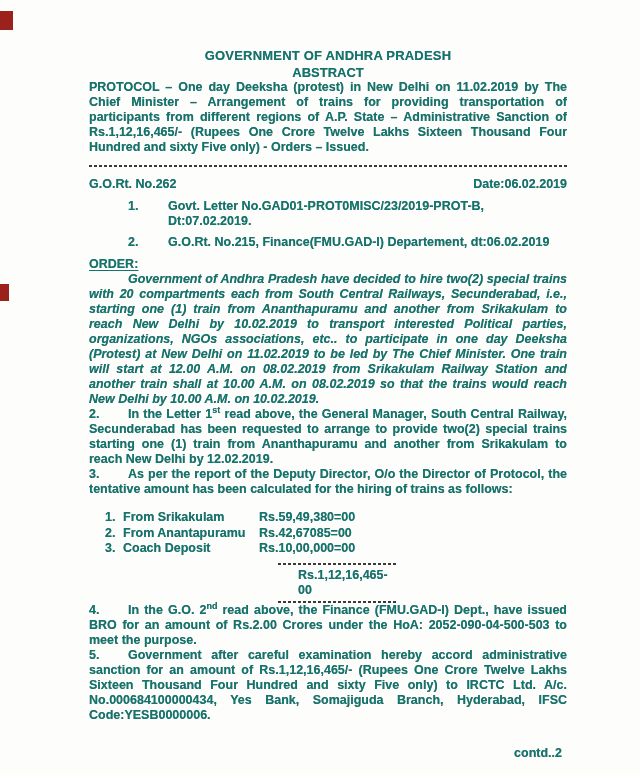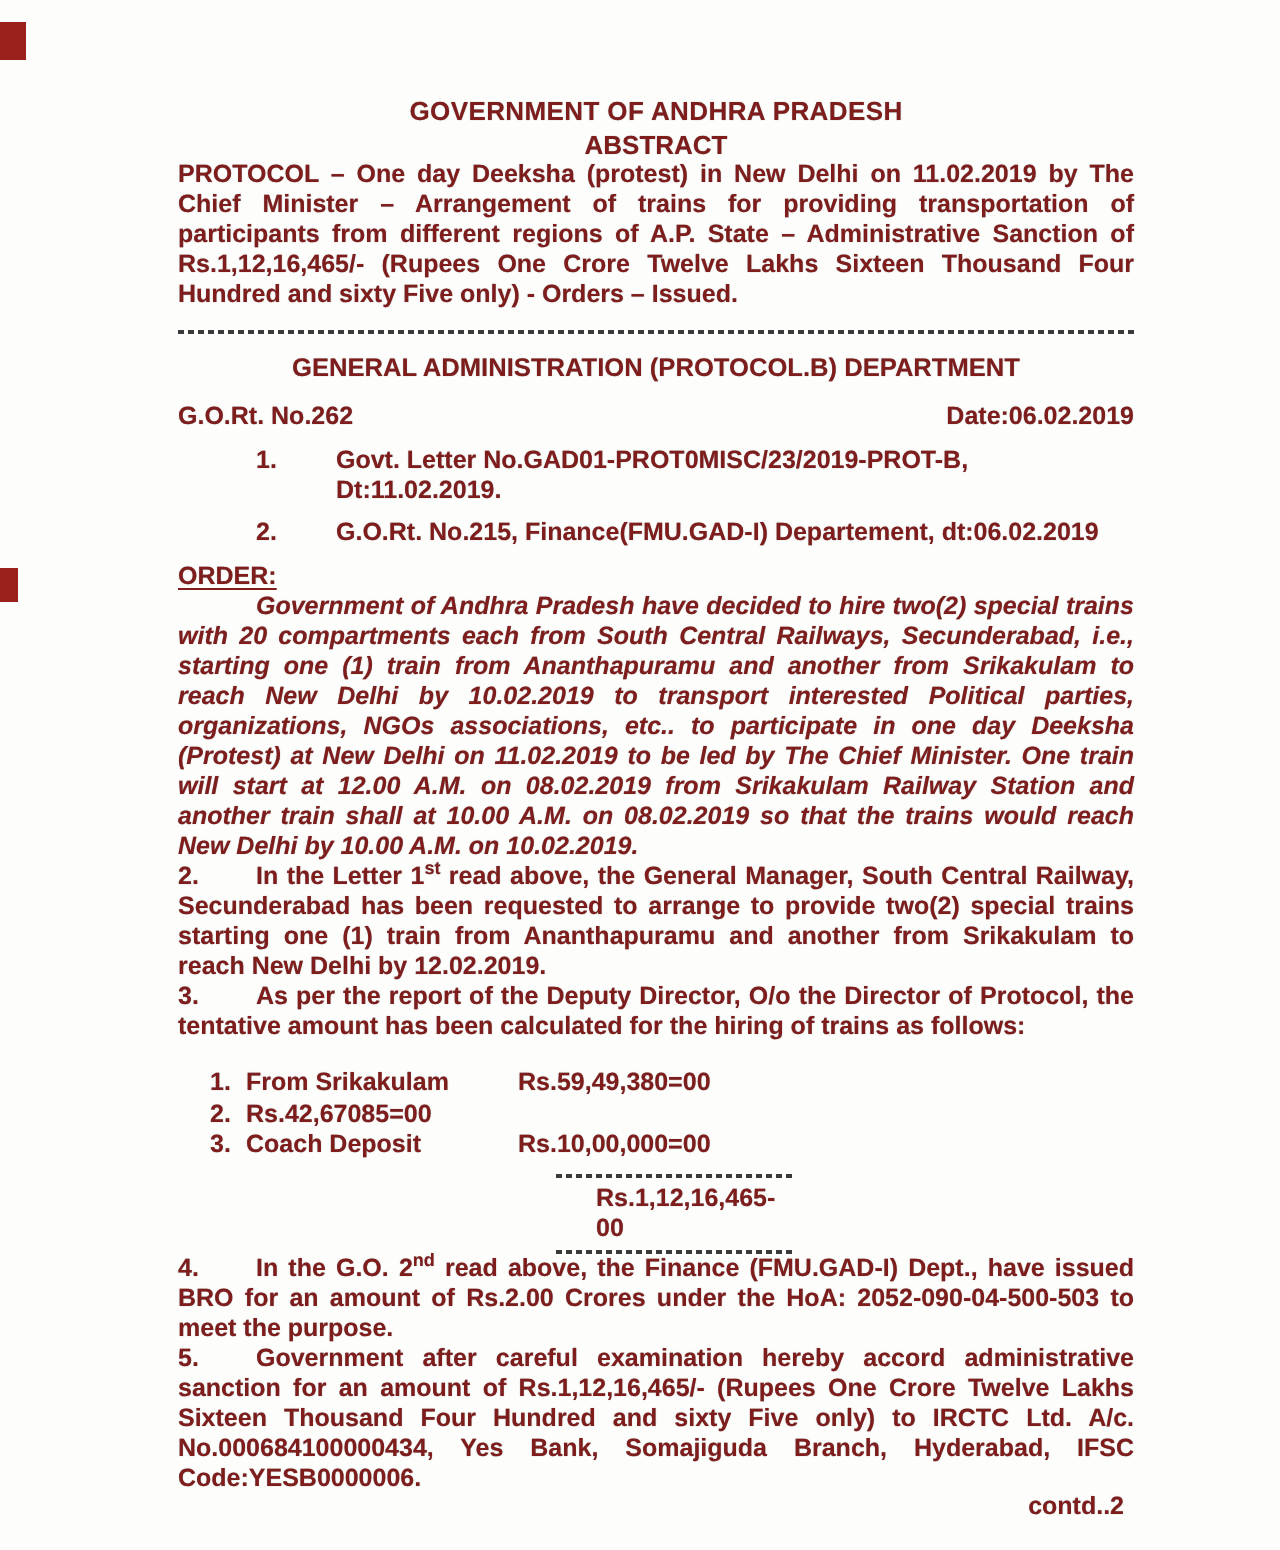--- a/index.html
+++ b/index.html
@@ -1,21 +1,21 @@
 <!DOCTYPE html>
 <html><head>
 <meta charset="utf-8">
 <style>
   html,body{margin:0;padding:0;background:#ffffff;}
   .page{
     position:relative;
     width:640px;height:775px;
     background:#fdfdfc;
     font-family:"Liberation Sans","DejaVu Sans",sans-serif;
-    color:#7f1d1d;
+    color:#0f766e;
     font-weight:bold;
     font-size:12.5px;
     line-height:15px;
     overflow:hidden;
     text-shadow:0 0 0.5px rgba(45,45,45,0.55);
   }
   .content{position:absolute;left:89px;top:0;width:478px;}
   .center{text-align:center;}
   .doc-title{margin-top:48px;font-size:13px;letter-spacing:0.2px;}
   .doc-subtitle{margin-top:2px;font-size:13px;}
@@ -68,32 +68,31 @@
 
   <div class="content">
 
     <div class="center doc-title">GOVERNMENT OF ANDHRA PRADESH</div>
     <div class="center doc-subtitle">ABSTRACT</div>
 
     <p class="para abstract">PROTOCOL – One day Deeksha (protest) in New Delhi on 11.02.2019 by The Chief Minister – Arrangement of trains for providing transportation of participants from different regions of A.P. State – Administrative Sanction of Rs.1,12,16,465/- (Rupees One Crore Twelve Lakhs Sixteen Thousand Four Hundred and sixty Five only)  - Orders – Issued.</p>
 
     <div class="dotline"></div>
 
-    <div class="center dept">GENERAL ADMINISTRATION (PROTOCOL.B) DEPARTMENT</div>
 
     <div class="meta-row">
       <span>G.O.Rt. No.262</span>
       <span>Date:06.02.2019</span>
     </div>
 
 
     <div class="read-list">
       <div class="read-item">
         <span class="num"><span>1.</span></span>
-        <span>Govt. Letter No.GAD01-PROT0MISC/23/2019-PROT-B,  Dt:11.02.2019.</span>
+        <span>Govt. Letter No.GAD01-PROT0MISC/23/2019-PROT-B,  Dt:07.02.2019.</span>
       </div>
       <div class="read-item">
         <span class="num"><span>2.</span></span>
         <span>G.O.Rt. No.215, Finance(FMU.GAD-I) Departement, dt:06.02.2019</span>
       </div>
     </div>
 
     <div class="order-head">ORDER:</div>
 
     <p class="para p1">Government of Andhra Pradesh have decided to hire two(2) special trains with 20 compartments each from South Central Railways, Secunderabad, i.e., starting one (1) train from Ananthapuramu and another from Srikakulam to reach New Delhi by 10.02.2019 to transport interested Political parties, organizations, NGOs associations, etc.. to participate in one day Deeksha (Protest) at New Delhi on 11.02.2019 to be led by The Chief Minister. One train will start at 12.00 A.M. on 08.02.2019 from Srikakulam Railway Station and another train shall at 10.00 A.M. on 08.02.2019 so that the trains would reach New Delhi by 10.00 A.M. on 10.02.2019.</p>
@@ -103,20 +102,21 @@
     <p class="para p3"><span class="pnum">3.</span><span>As per the report of the Deputy Director, O/o the Director of Protocol, the tentative amount has been calculated for the hiring of trains as follows:</span></p>
 
     <div class="cost-list">
       <div class="cost-row">
         <span class="cnum">1.</span>
         <span class="clabel">From Srikakulam</span>
         <span class="camount">Rs.59,49,380=00</span>
       </div>
       <div class="cost-row">
         <span class="cnum">2.</span>
+        <span class="clabel">From Anantapuramu</span>
         <span class="camount">Rs.42,67085=00</span>
       </div>
       <div class="cost-row">
         <span class="cnum">3.</span>
         <span class="clabel">Coach Deposit</span>
         <span class="camount">Rs.10,00,000=00</span>
       </div>
     </div>
 
     <div class="total-block">

